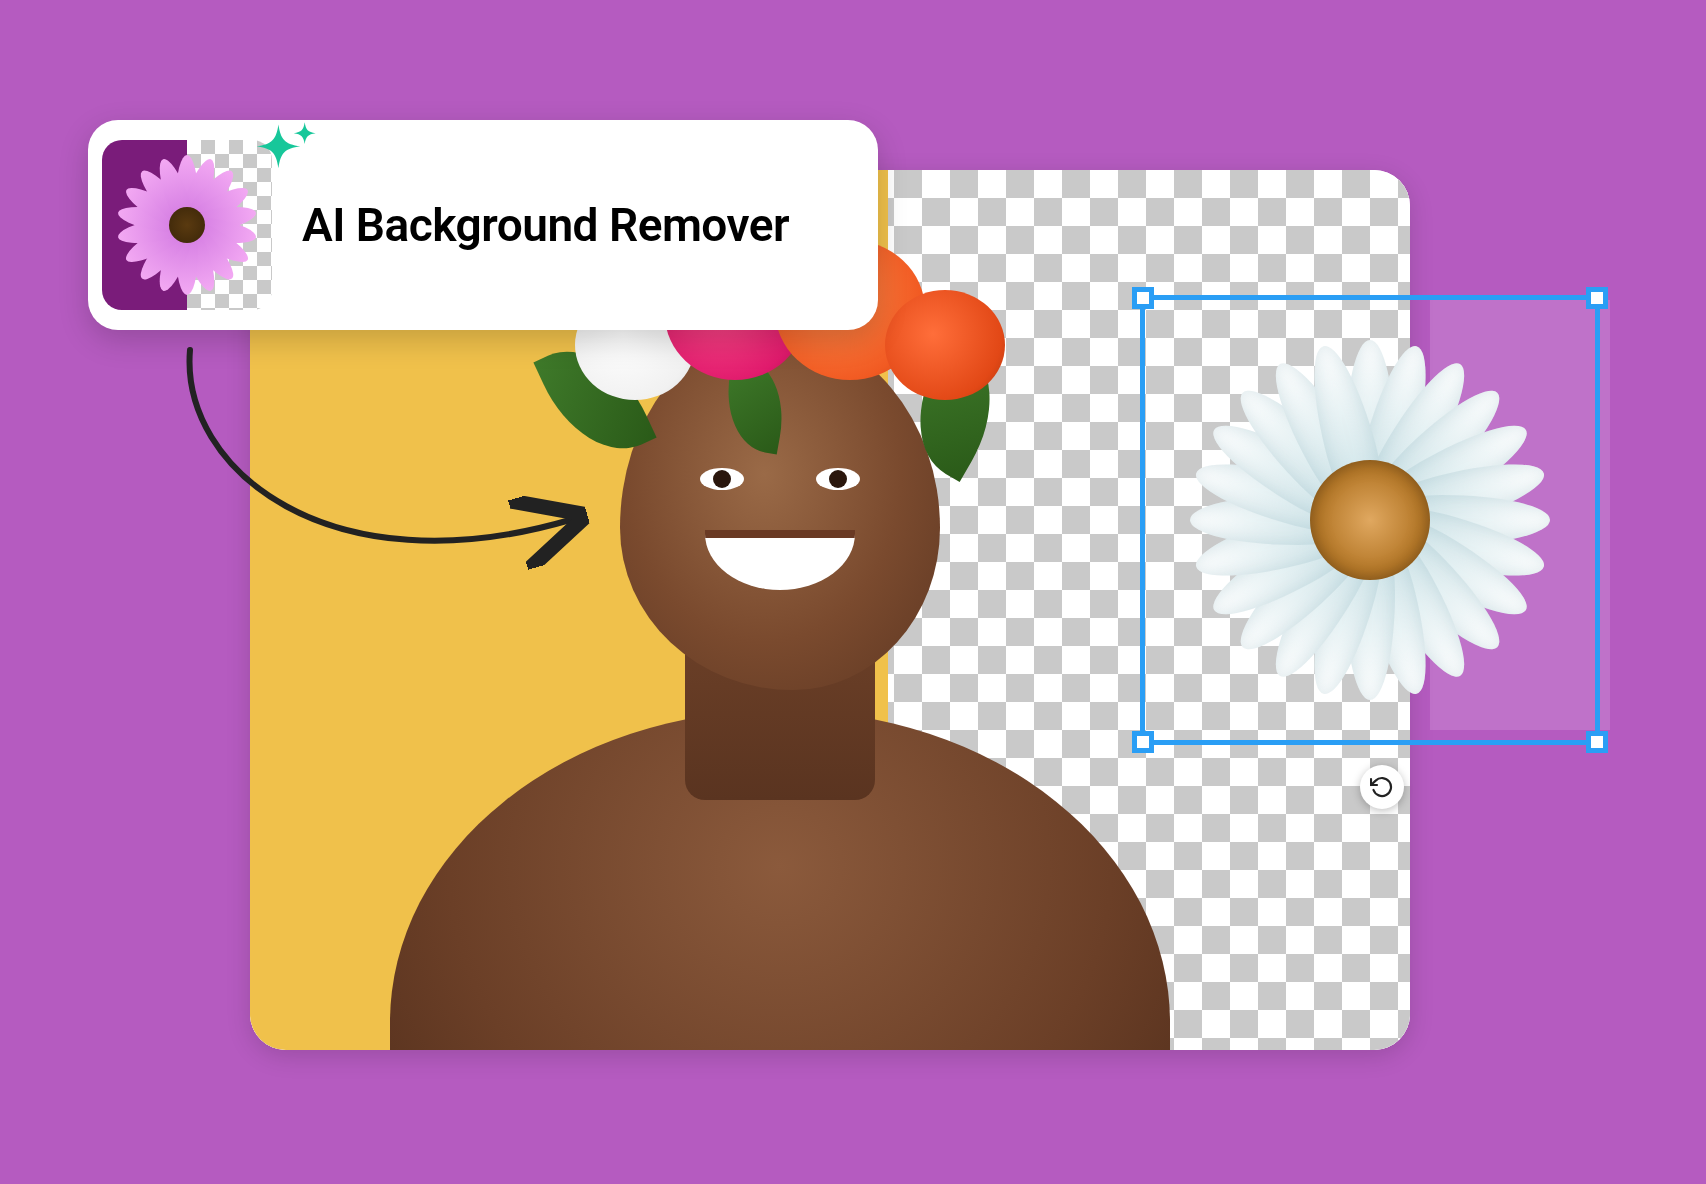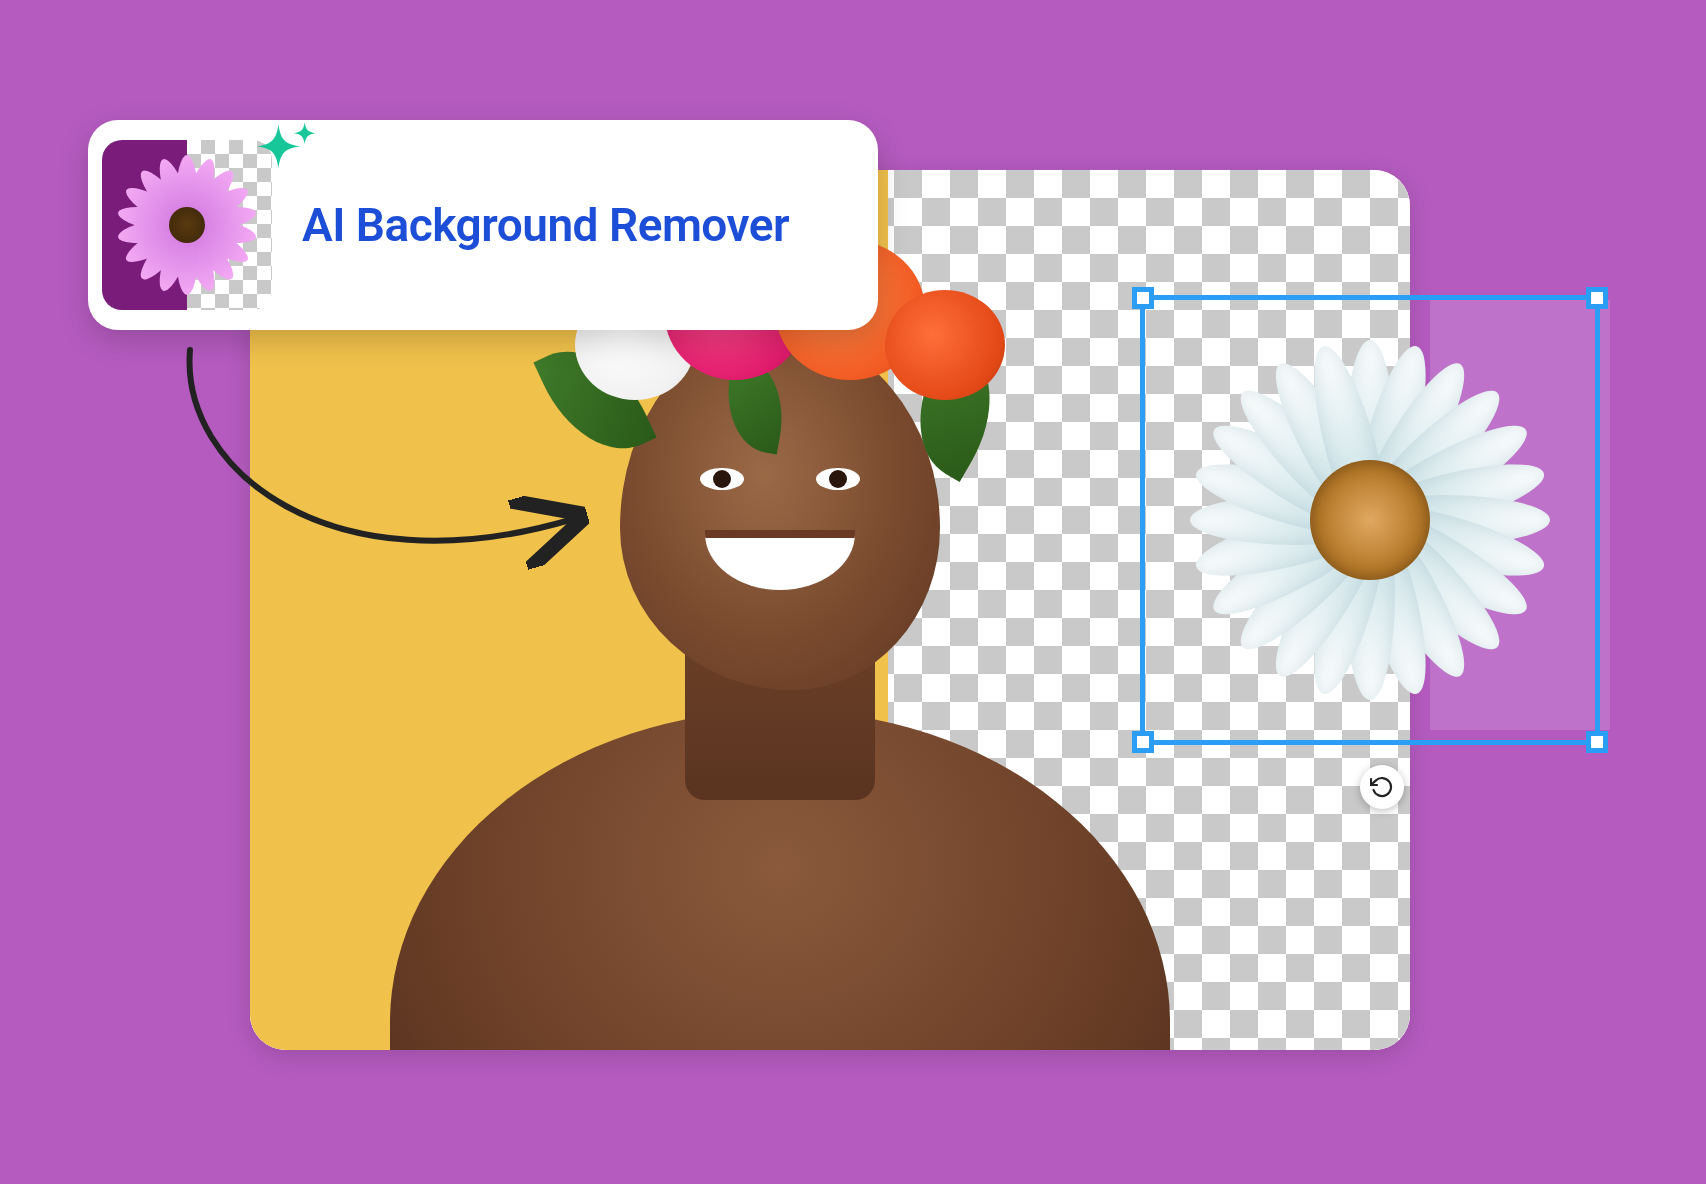--- a/index.html
+++ b/index.html
@@ -206,21 +206,21 @@
     position: absolute;
     left: 250px;
     top: 120px;
     width: 70px; height: 70px;
     color:#17c79a;
   }
 
   .tool-label {
     font-size: 46px;
     font-weight: 600;
-    color: #1d4ed8;
+    color: #000000;
     letter-spacing: -0.5px;
     white-space: nowrap;
   }
 
   
   .arrow-svg {
     position: absolute;
     left: 170px;
     top: 340px;
     width: 430px;

